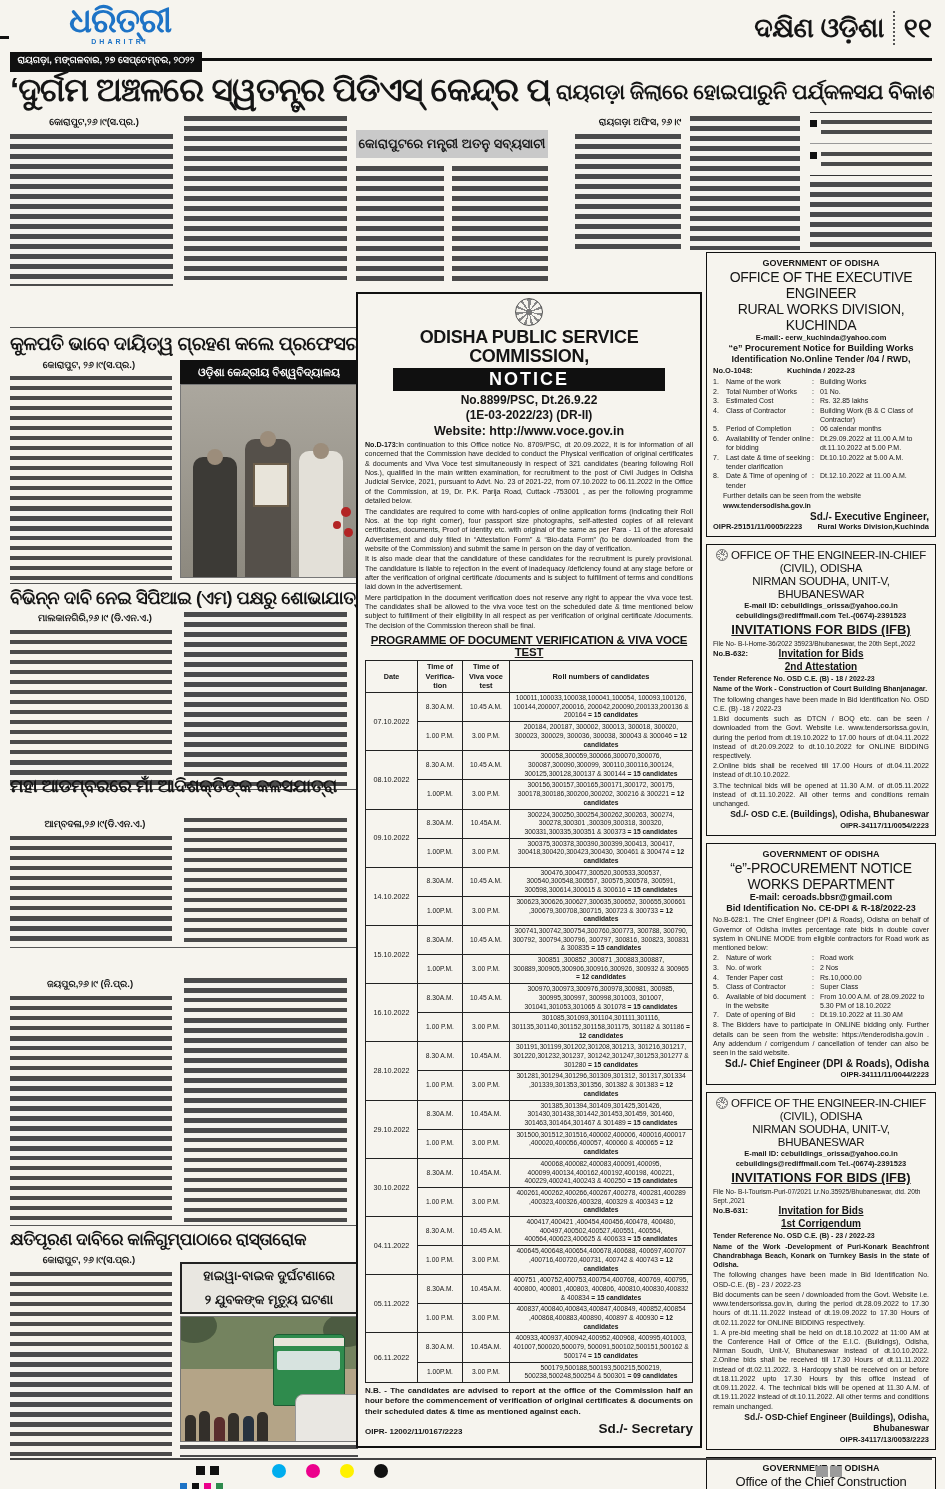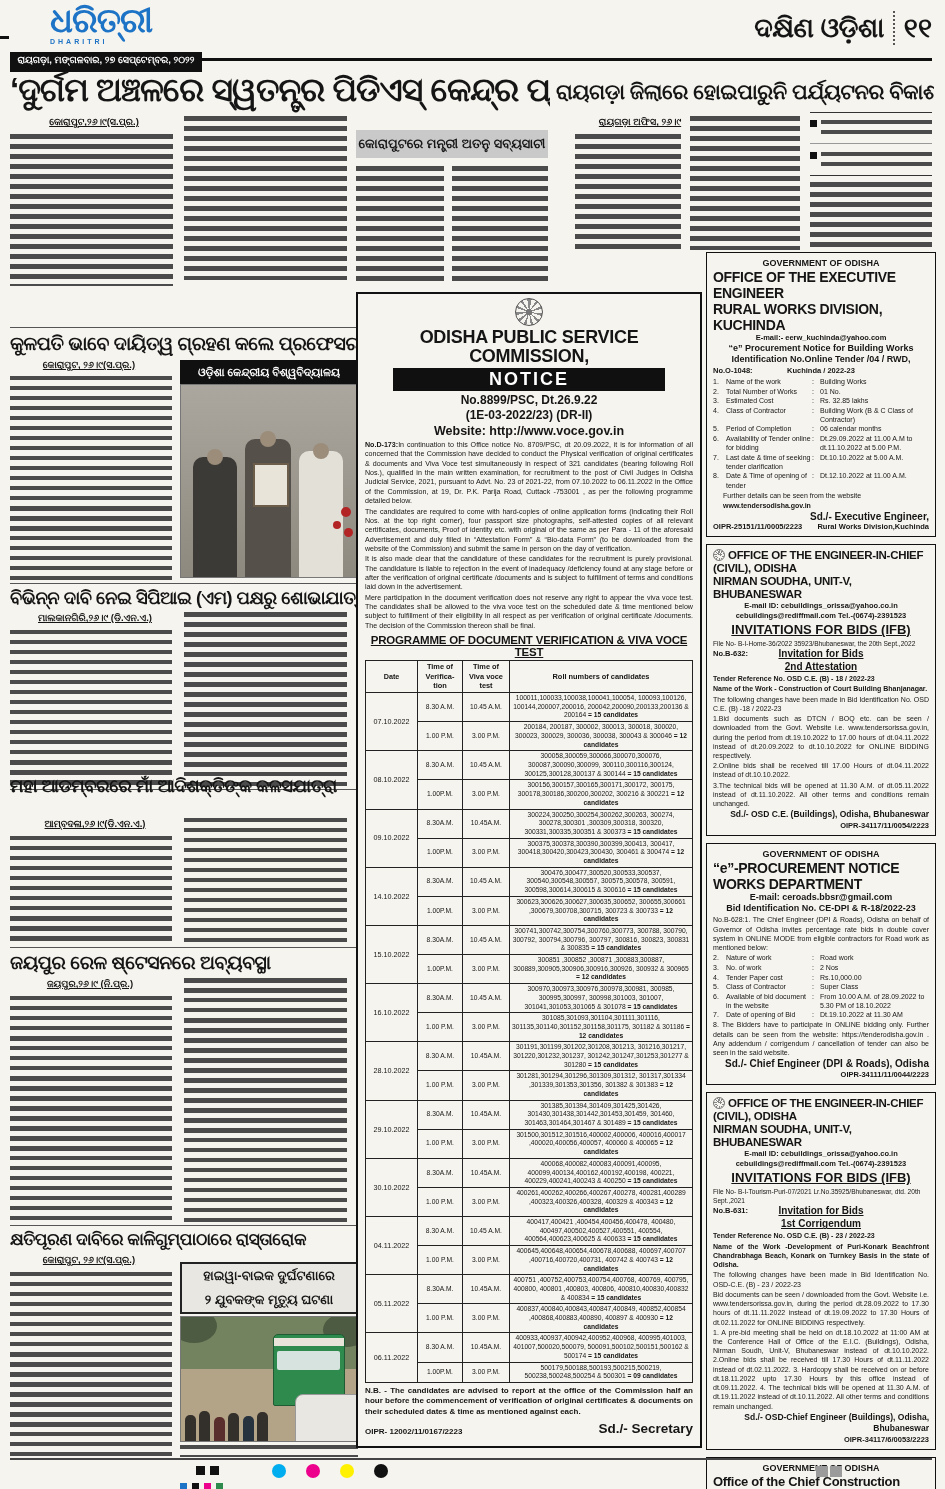--- a/index.html
+++ b/index.html
@@ -1,35 +1,35 @@
 <!DOCTYPE html>
 <html><head>
 <meta charset="utf-8">
 <style>
   html,body{margin:0;padding:0;background:#888;}
   .page{position:relative;width:945px;height:1489px;background:#f6f4ee;margin:0 auto;
         font-family:"Liberation Sans","DejaVu Sans",sans-serif;color:#151515;overflow:hidden;}
   .abs{position:absolute;}
   
-  .logo{left:50px;top:2px;width:140px;height:48px;text-align:left;}
+  .logo{left:50px;top:2px;width:140px;height:48px;text-align:center;}
   .logo-main{font-size:34px;font-weight:bold;color:#1d73c6;line-height:36px;letter-spacing:-1px;}
   .logo-sub{font-size:7px;font-weight:bold;color:#1d73c6;letter-spacing:3px;}
   .datebar{left:10px;top:52px;width:192px;height:20px;background:#101010;color:#fff;
            font-size:9.5px;font-weight:bold;text-align:center;line-height:16px;overflow:hidden;}
   .edition-wrap{left:600px;top:8px;width:332px;height:40px;display:flex;justify-content:flex-end;align-items:center;}
   .edition{font-size:27px;font-weight:bold;letter-spacing:-.5px;white-space:nowrap;overflow:hidden;max-width:250px;}
   .vdot{border-left:2px dotted #555;height:34px;margin:0 9px;}
   .pageno{font-size:27px;font-weight:bold;}
   .ruleA{left:202px;top:58px;width:730px;height:2.5px;background:#101010;}
   .sep{height:1px;background:#555;width:347px;left:10px;}
   
   .hl{font-weight:bold;white-space:nowrap;overflow:hidden;letter-spacing:-1px;}
   .hl-main{left:10px;top:68px;width:540px;height:46px;font-size:33px;line-height:44px;}
   .hl-sec{left:556px;top:74px;width:378px;height:38px;font-size:21px;line-height:36px;text-align:center;letter-spacing:-.5px;}
-  .dateline{font-size:9.5px;font-weight:bold;text-align:center;white-space:nowrap;overflow:hidden;text-decoration:underline;}
+  .dateline{font-size:9.5px;font-weight:bold;text-align:center;white-space:nowrap;overflow:hidden;}
   .subhead-box{left:356px;top:130px;width:192px;height:28px;background:#c9c9c9;
                font-size:13px;font-weight:bold;text-align:center;line-height:28px;white-space:nowrap;overflow:hidden;}
   .art-hl{font-weight:bold;white-space:nowrap;overflow:hidden;letter-spacing:-.5px;left:10px;width:347px;}
   
   .sim{background-image:repeating-linear-gradient(to bottom,#4b4b4b 0,#4b4b4b 4.5px,transparent 4.5px,transparent 10px);}
   .b-sq{display:inline-block;width:7px;height:7px;background:#111;margin-right:4px;flex:none;}
   .bullets{left:810px;top:112px;width:122px;height:64px;border-top:1.5px solid #333;border-bottom:1.5px solid #333;
            display:flex;flex-direction:column;justify-content:space-around;padding:3px 0;box-sizing:border-box;}
   .b-row{display:flex;align-items:flex-start;}
   .b-line{flex:1;height:16px;}
@@ -74,21 +74,21 @@
   .sched .c-t1{width:40px;}
   .sched .c-t2{width:42px;}
   .opsc-nb{font-size:8px;font-weight:bold;text-align:justify;line-height:1.3;margin-top:3px;}
   .opsc-foot{display:flex;justify-content:space-between;align-items:flex-end;margin-top:4px;}
   .opsc-oipr{font-size:8px;font-weight:bold;}
   .opsc-sign{font-size:13.5px;font-weight:bold;}
   
   .tenders{left:706px;top:252px;width:230px;display:flex;flex-direction:column;gap:7px;}
   .tender{border:1.5px solid #111;padding:4px 6px;background:#f6f4ee;box-sizing:border-box;}
   .tender .g{font-size:9px;font-weight:bold;text-align:center;line-height:12px;}
-  .tender .t1{font-size:11.5px;font-weight:bold;line-height:13px;letter-spacing:-.3px;}
+  .tender .t1{font-size:11.5px;font-weight:normal;text-align:center;line-height:13px;letter-spacing:-.3px;}
   .tender .big{font-size:14px;line-height:16px;}
   .tender .big2{font-size:13px;line-height:15px;}
   .tender .em8{font-size:7.5px;font-weight:bold;text-align:center;line-height:9.5px;}
   .tender .t2{font-size:9px;font-weight:bold;text-align:center;line-height:11px;}
   .tender .ifb{font-size:13px;font-weight:bold;text-align:center;text-decoration:underline;line-height:17px;margin:1px 0;}
   .tender .file{font-size:6.6px;line-height:9px;}
   .tender .sub{font-size:10px;font-weight:bold;text-align:center;text-decoration:underline;line-height:12px;}
   .tender .p{font-size:7px;line-height:1.32;text-align:justify;margin:1px 0;}
   .tender .pb{font-size:7px;line-height:1.32;text-align:justify;font-weight:bold;margin:1px 0;}
   .tender .ind{text-align:left;padding-left:10px;}
@@ -127,21 +127,21 @@
   </div>
   <div class="abs datebar">ରାୟଗଡ଼ା, ମଙ୍ଗଳବାର, ୨୭ ସେପ୍ଟେମ୍ବର, ୨୦୨୨</div>
   <div class="abs edition-wrap">
     <span class="edition">ଦକ୍ଷିଣ ଓଡ଼ିଶା</span>
     <span class="vdot"></span>
     <span class="pageno">୧୧</span>
   </div>
   <div class="abs ruleA"></div>
 
   <div class="abs hl hl-main">‘ଦୁର୍ଗମ ଅଞ୍ଚଳରେ ସ୍ୱତନ୍ତ୍ର ପିଡିଏସ୍ କେନ୍ଦ୍ର ପ୍ରତିଷ୍ଠା ହେବ’</div>
-  <div class="abs hl hl-sec">ରାୟଗଡ଼ା ଜିଲାରେ ହୋଇପାରୁନି ପର୍ଯ୍ୟଟନର ବିକାଶ</div>
+  <div class="abs hl hl-sec">ରାୟଗଡ଼ା ଜିଲାରେ ହୋଇପାରୁନି ପର୍ଯ୍କଳସଯ ବିକାଶ</div>
 
   <div class="abs dateline" style="left:24px;top:116px;width:140px;">କୋରାପୁଟ,୨୬।୯(ସ.ପ୍ର.)</div>
   <div class="abs sim" style="left:10px;top:134px;width:163px;height:152px;"></div>
   <div class="abs sim" style="left:184px;top:116px;width:163px;height:170px;"></div>
   <div class="abs subhead-box">କୋରାପୁଟରେ ମନ୍ତ୍ରୀ ଅତନୁ ସବ୍ୟସାଚୀ</div>
   <div class="abs sim" style="left:356px;top:166px;width:88px;height:120px;"></div>
   <div class="abs sim" style="left:452px;top:166px;width:96px;height:120px;"></div>
 
   <div class="abs dateline" style="left:575px;top:116px;width:130px;">ରାୟଗଡ଼ା ଅଫିସ, ୨୬।୯</div>
   <div class="abs bullets">
@@ -185,21 +185,20 @@
   <div class="abs sim" style="left:10px;top:630px;width:162px;height:158px;"></div>
   <div class="abs sim" style="left:184px;top:612px;width:163px;height:176px;"></div>
 
   <div class="abs sep" style="top:789px;"></div>
   <div class="abs art-hl" style="top:774px;height:24px;font-size:18px;line-height:24px;">ମହା ଆଡମ୍ବରରେ ମାଁ ଆଦିଶକ୍ତିଙ୍କ କଳସଯାତ୍ରା</div>
   <div class="abs dateline" style="left:20px;top:818px;width:150px;">ଆମ୍ବଦଳା,୨୬।୯(ଡି.ଏନ.ଏ.)</div>
   <div class="abs sim" style="left:10px;top:836px;width:162px;height:110px;"></div>
   <div class="abs sim" style="left:184px;top:818px;width:163px;height:128px;"></div>
 
   <div class="abs sep" style="top:947px;"></div>
-  <div class="abs art-hl" style="top:950px;height:26px;font-size:19px;line-height:26px;">ଜୟପୁର ରେଳ ଷ୍ଟେସନରେ ଅବ୍ୟବସ୍ଥା</div>
   <div class="abs dateline" style="left:20px;top:978px;width:140px;">ଜୟପୁର,୨୬।୯ (ନି.ପ୍ର.)</div>
   <div class="abs sim" style="left:10px;top:996px;width:162px;height:226px;"></div>
   <div class="abs sim" style="left:184px;top:978px;width:163px;height:244px;"></div>
 
   <div class="abs sep" style="top:1225px;"></div>
   <div class="abs art-hl" style="top:1228px;height:24px;font-size:17px;line-height:24px;">କ୍ଷତିପୂରଣ ଦାବିରେ କାଳିଗୁମ୍ପାଠାରେ ରାସ୍ତାରୋକ</div>
   <div class="abs dateline" style="left:24px;top:1254px;width:130px;">କୋରାପୁଟ, ୨୬।୯(ସ.ପ୍ର.)</div>
   <div class="abs sim" style="left:10px;top:1272px;width:162px;height:186px;"></div>
   <div class="abs boxhead">
     <div>ହାଇୱା-ବାଇକ ଦୁର୍ଘଟଣାରେ</div>
@@ -533,21 +532,21 @@
         <div class="ifb">INVITATIONS FOR BIDS (IFB)</div>
         <div class="file">File No- B-I-Tourism-Puri-07/2021 Lr.No.35925/Bhubaneswar,  dtd. 20th Sept.,2021</div>
         <div class="t-ref"><span class="l">No.B-631:</span><span class="c u">Invitation for Bids</span></div>
         <div class="sub">1st Corrigendum</div>
         <div class="pb">Tender Reference No. OSD C.E. (B) - 23 / 2022-23</div>
         <div class="pb">Name of the Work -Development of Puri-Konark Beachfront Chandrabhaga Beach, Konark on Turnkey Basis in the state of Odisha.</div>
         <div class="p">The following changes have been made in Bid Identification No. OSD-C.E. (B) - 23 / 2022-23</div>
         <div class="p">Bid documents can be seen / downloaded from the Govt. Website i.e. www.tendersorissa.gov.in, during the period dt.28.09.2022 to 17.30 hours of dt.11.11.2022 instead of dt.19.09.2022 to 17.30 Hours of dt.02.11.2022 for ONLINE BIDDING respectively.</div>
         <div class="p">1. A pre-bid meeting shall be held on dt.18.10.2022 at 11:00 AM at the Conference Hall of Office of the E.I.C. (Buildings), Odisha, Nirman Soudh, Unit-V, Bhubaneswar instead of dt.10.10.2022. 2.Online bids shall be received till 17.30 Hours of dt.11.11.2022 instead of dt.02.11.2022. 3. Hardcopy shall be received on or before dt.18.11.2022 upto 17.30 Hours by this office instead of dt.09.11.2022. 4. The technical bids will be opened at 11.30 A.M. of dt.19.11.2022 instead of dt.10.11.2022. All other terms and conditions remain unchanged.</div>
         <div class="sign">Sd./- OSD-Chief Engineer (Buildings), Odisha, Bhubaneswar</div>
-        <div class="sign sm">OIPR-34117/6/0053/2223</div>
+        <div class="sign sm">OIPR-34117/13/0053/2223</div>
       </div>
       <div class="tender">
         <div class="g">GOVERNMENT OF ODISHA</div>
         <div class="t1 big2">Office of the Chief Construction Engineer</div>
       </div>
     </div>
 
   <div class="abs ruleB"></div>
   <div class="abs regrow">
     <div class="sq" style="left:196px;"></div>

